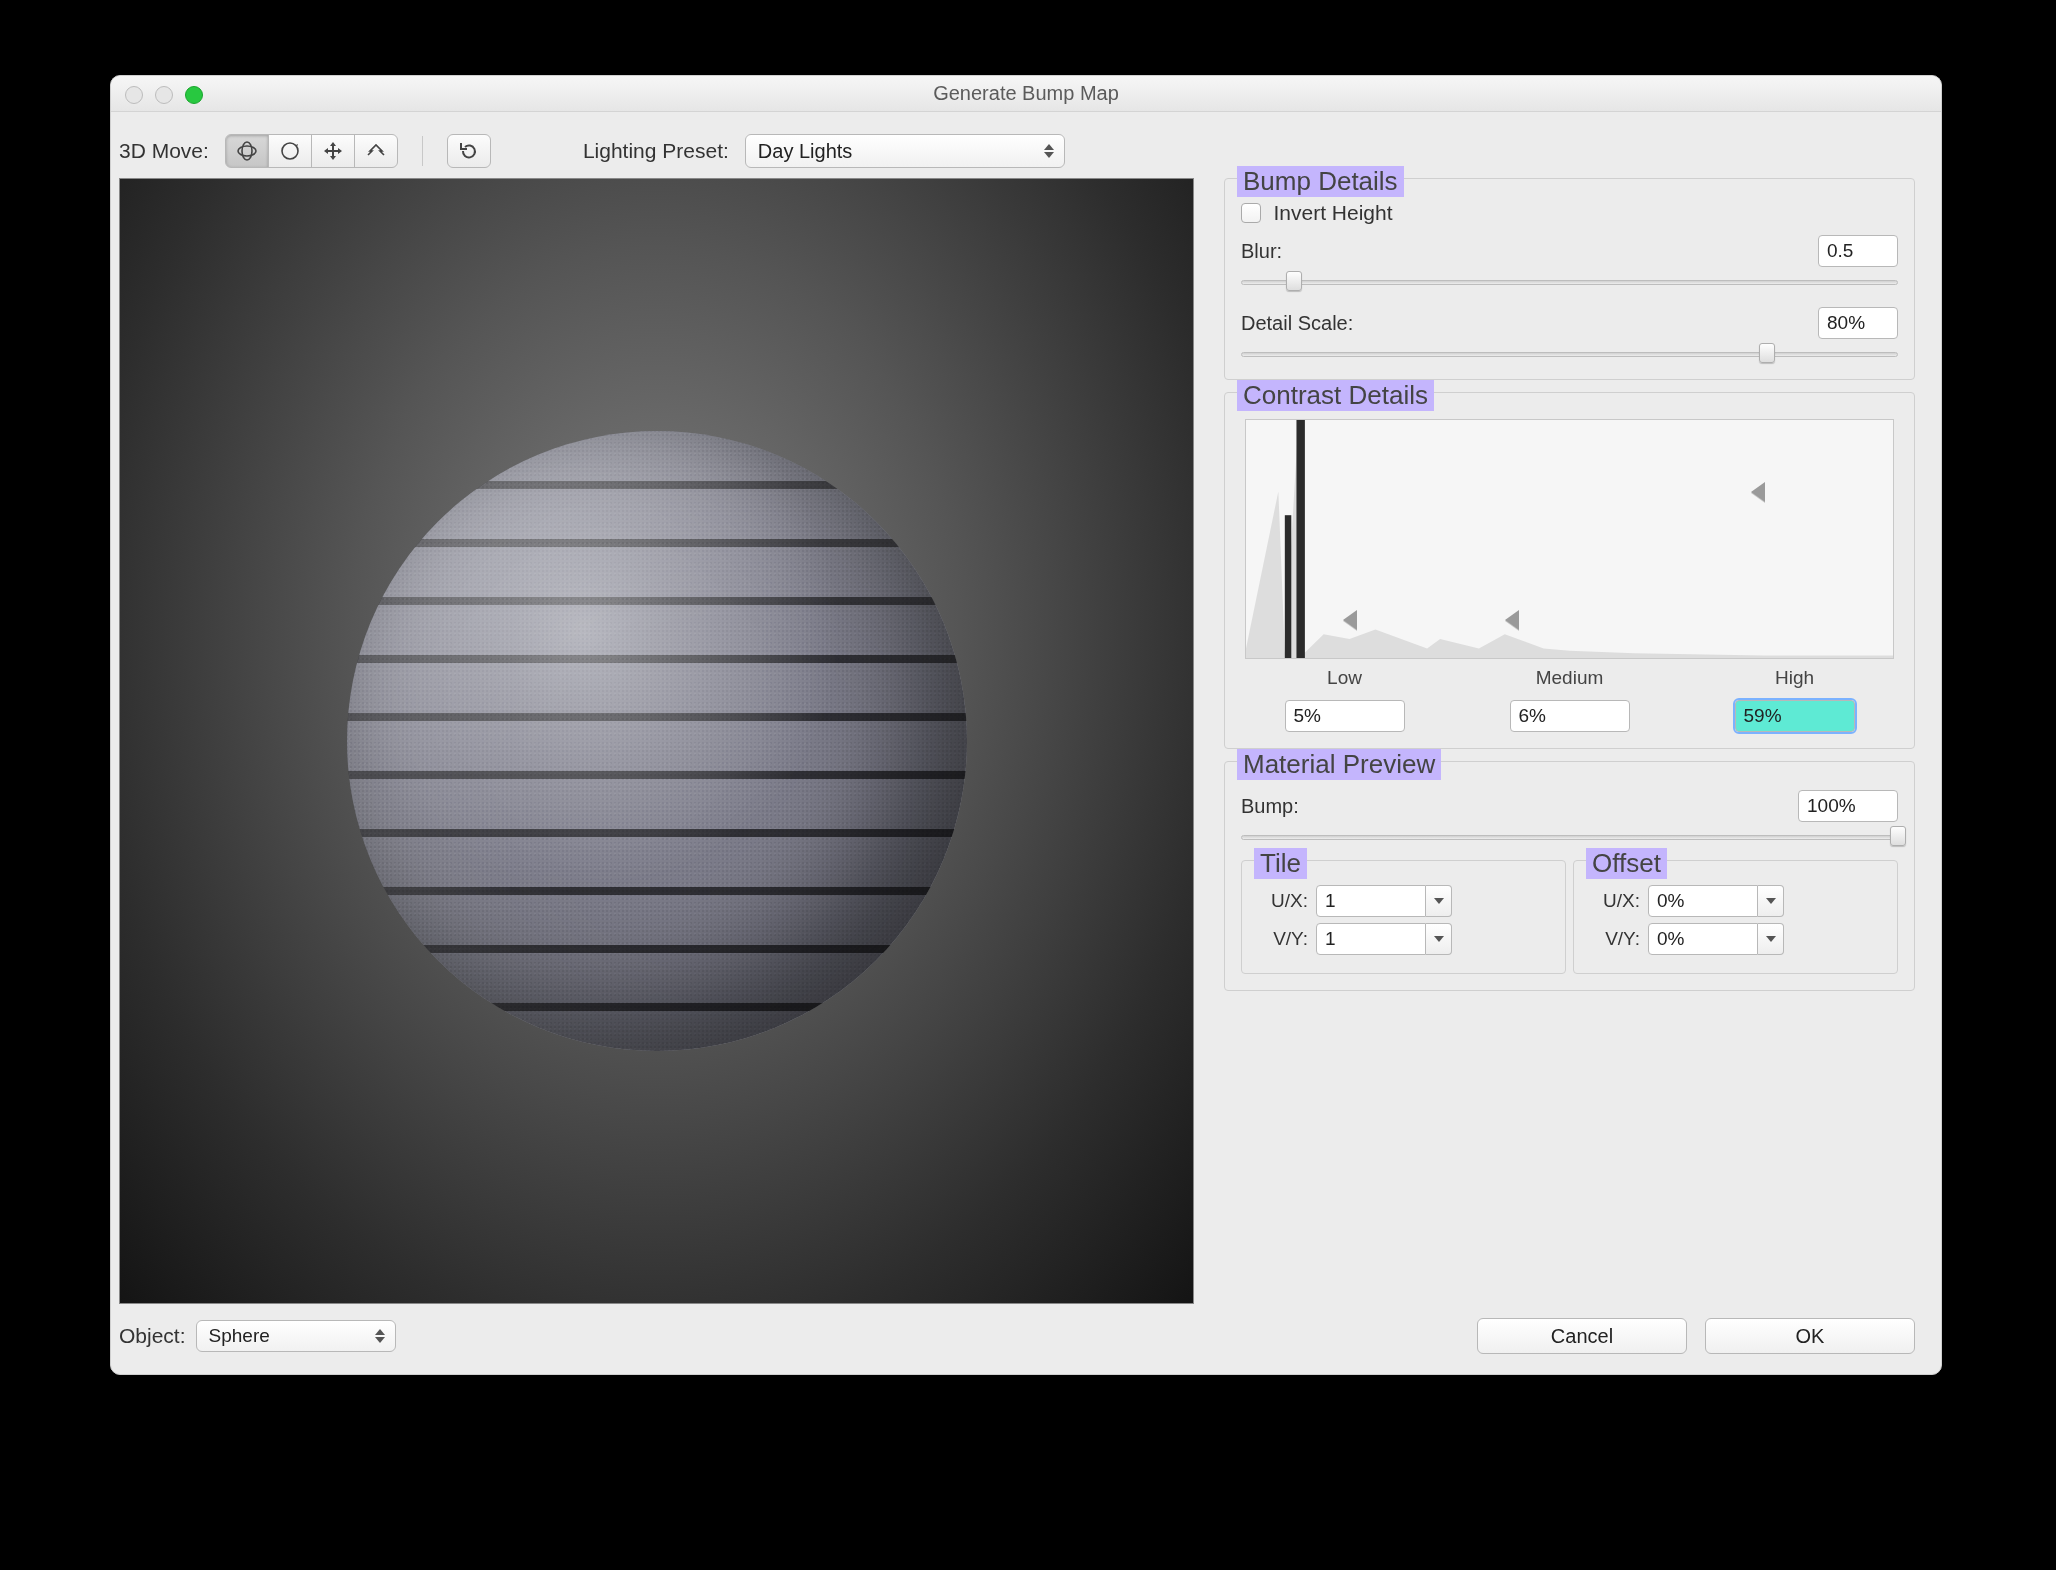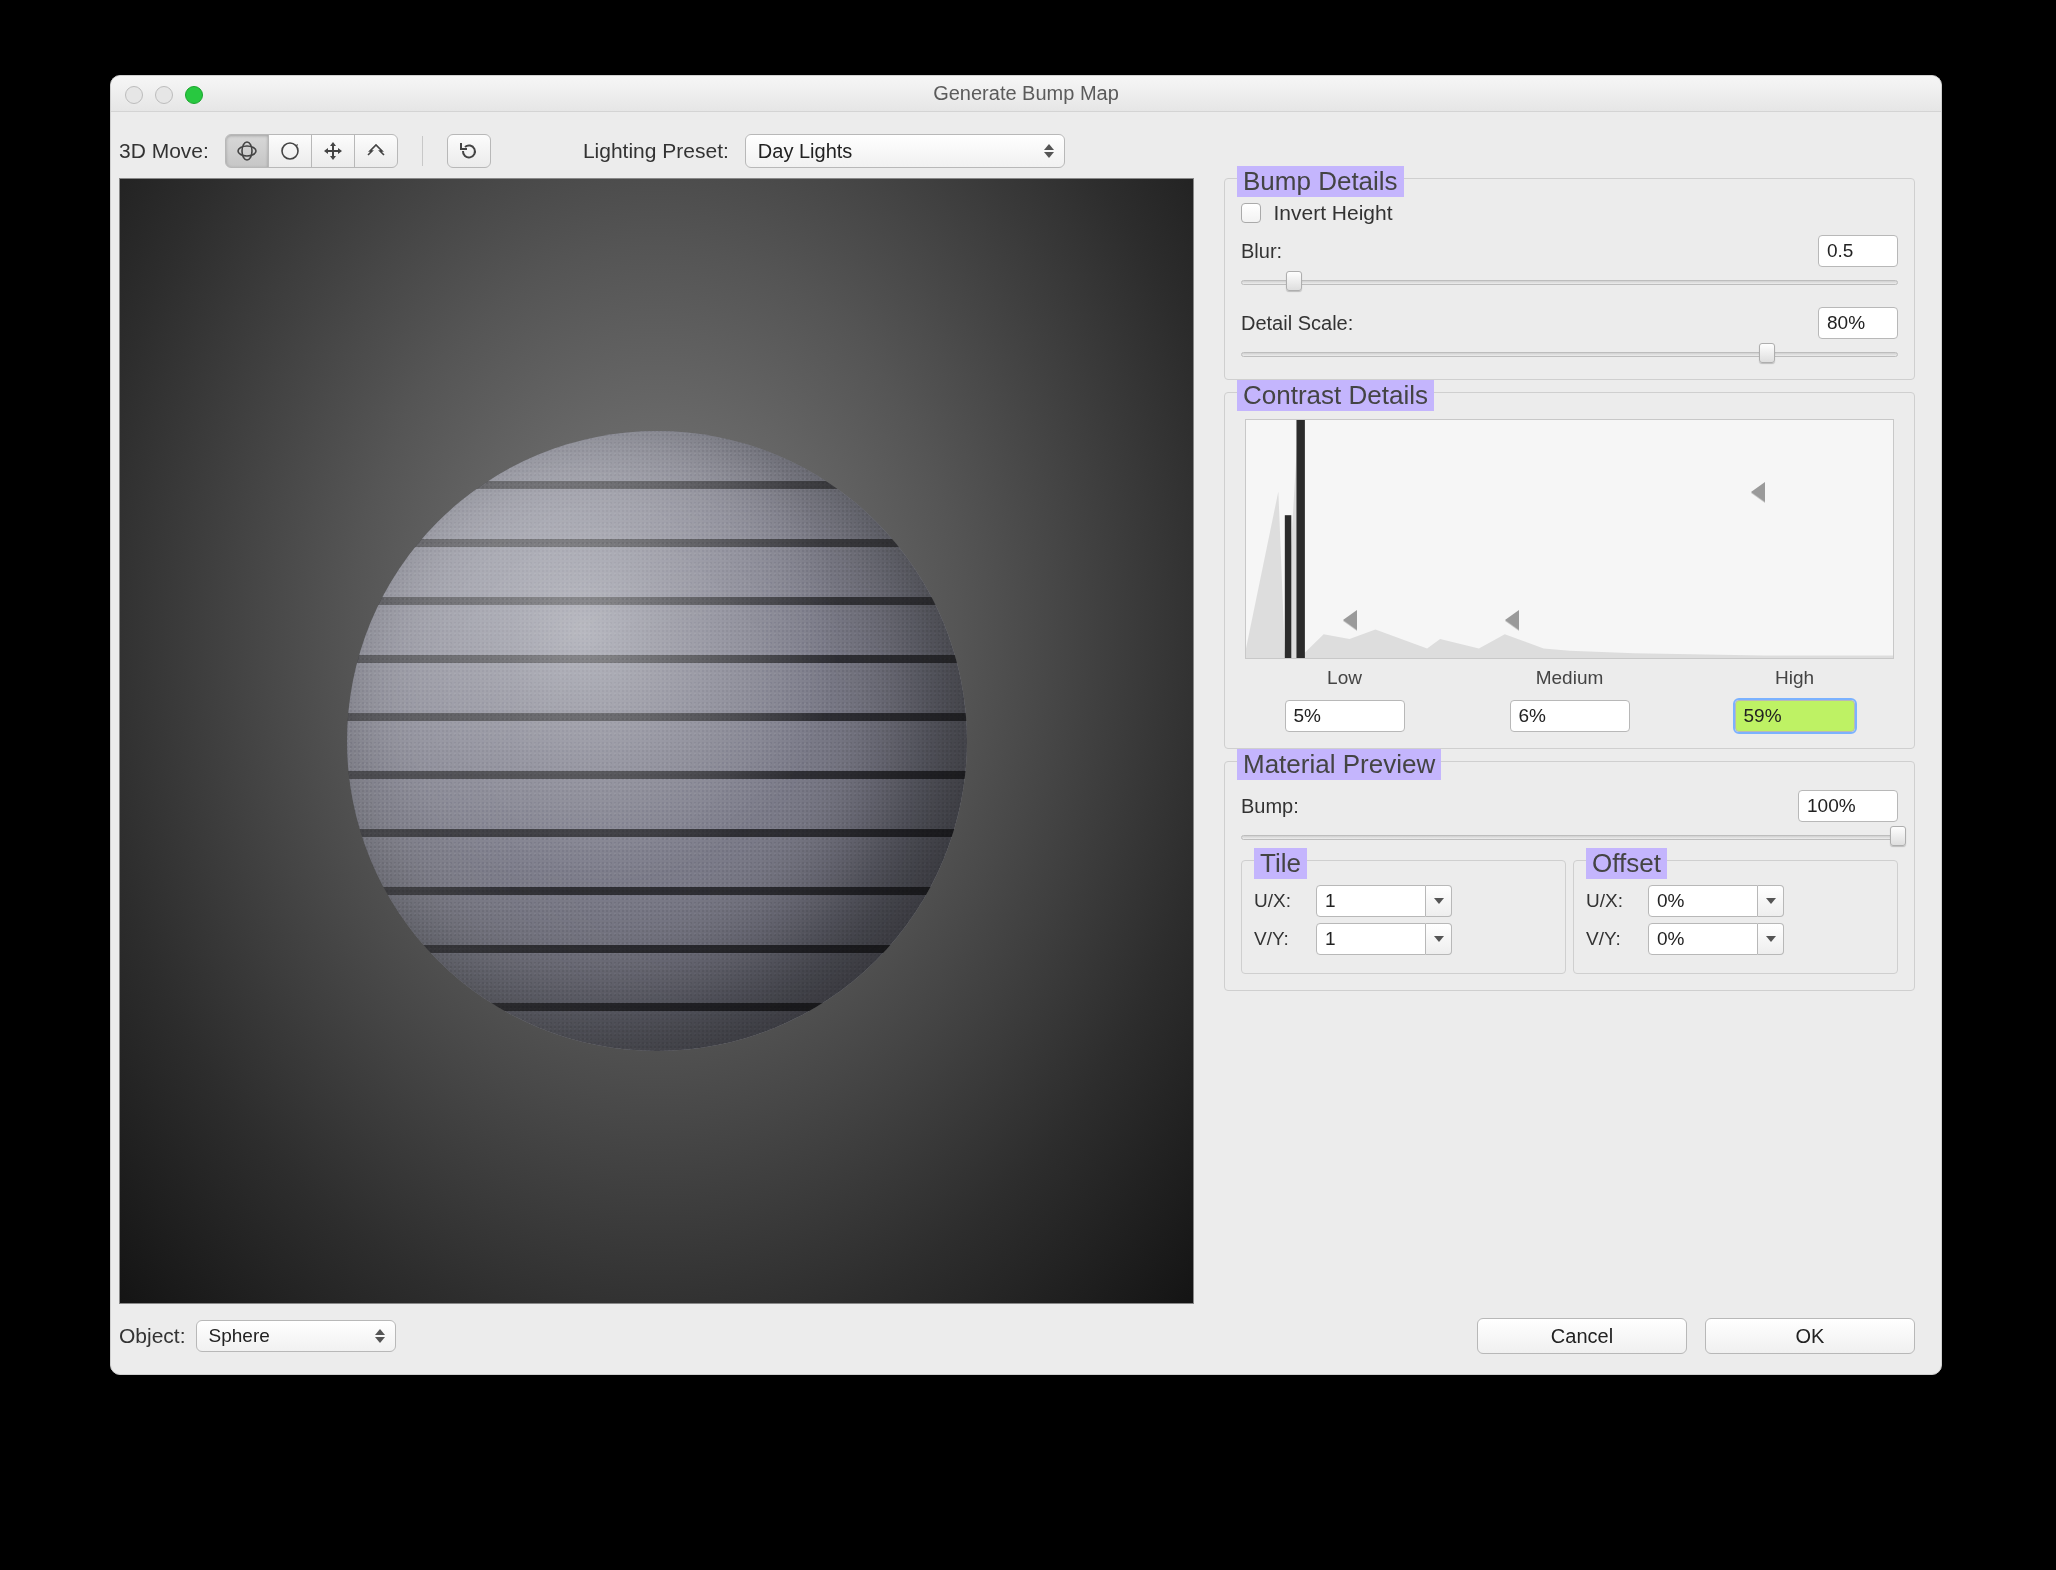--- a/index.html
+++ b/index.html
@@ -93,21 +93,21 @@
   
   .group { border: 1px solid #cfcfcf; border-radius: 4px; position: relative; padding: 20px 16px 16px 16px; background:#ececec; }
   .group > .legend { position: absolute; top: -13px; left: 12px; background: #c4b5fd; padding: 0 6px; font-size: 26px; color:#444; }
 
   .row { display:flex; align-items:center; justify-content:space-between; margin: 8px 0 4px 0; gap: 12px; }
   .row .lbl { font-size: 20px; }
   .valbox {
     width: 80px; height: 32px; border:1px solid #b8b8b8; border-radius:4px; background:#fff;
     font-size:19px; padding: 3px 8px; text-align:left; color:#222;
   }
-  .valbox.sel { outline: 2px solid #7bb2ff; background:#bef264; }
+  .valbox.sel { outline: 2px solid #7bb2ff; background:#5eead4; }
   .slider {
     position:relative; height: 18px; margin-top: 6px;
   }
   .slider .track {
     position:absolute; left:0; right:0; top:7px; height:5px;
     background: linear-gradient(#d0d0d0,#ededed);
     border:1px solid #bdbdbd; border-radius:3px;
   }
   .slider .thumb {
     position:absolute; top:-2px; width:16px; height:20px; border-radius:3px;
@@ -128,21 +128,21 @@
   .hist .tri { position:absolute; width:0;height:0; border-top:10px solid transparent; border-bottom:10px solid transparent; border-right:14px solid #9a9a9a; filter: drop-shadow(0 1px 0 rgba(0,0,0,.2)); }
   .subrow { display:flex; gap: 18px; margin-top: 6px; }
   .subcol { flex:1; text-align:center; }
   .subcol .lbl { display:block; font-size:19px; color:#444; margin-bottom:11px; }
   .subcol .valbox { margin: 0 auto; width: 120px; }
 
   
   .twogroups { display:flex; gap: 7px; }
   .twogroups .group { flex:1; padding: 18px 12px 12px 12px; }
   .fldrow { display:flex; align-items:center; gap: 8px; margin: 6px 0; }
-  .fldrow .lbl { width: 54px; font-size:19px; }
+  .fldrow .lbl { width: 54px; font-size:19px; text-align:right; }
   .combo { display:flex; }
   .combo .valbox { border-radius: 4px 0 0 4px; width: 110px; }
   .combo .drop {
     width: 26px; height: 32px; border:1px solid #b8b8b8; border-left:none;
     border-radius: 0 4px 4px 0; background: linear-gradient(#fff,#eee);
     display:flex; align-items:center; justify-content:center;
   }
   .combo .drop span { width:0;height:0;border-left:5px solid transparent;border-right:5px solid transparent;border-top:6px solid #555; }
 
   

